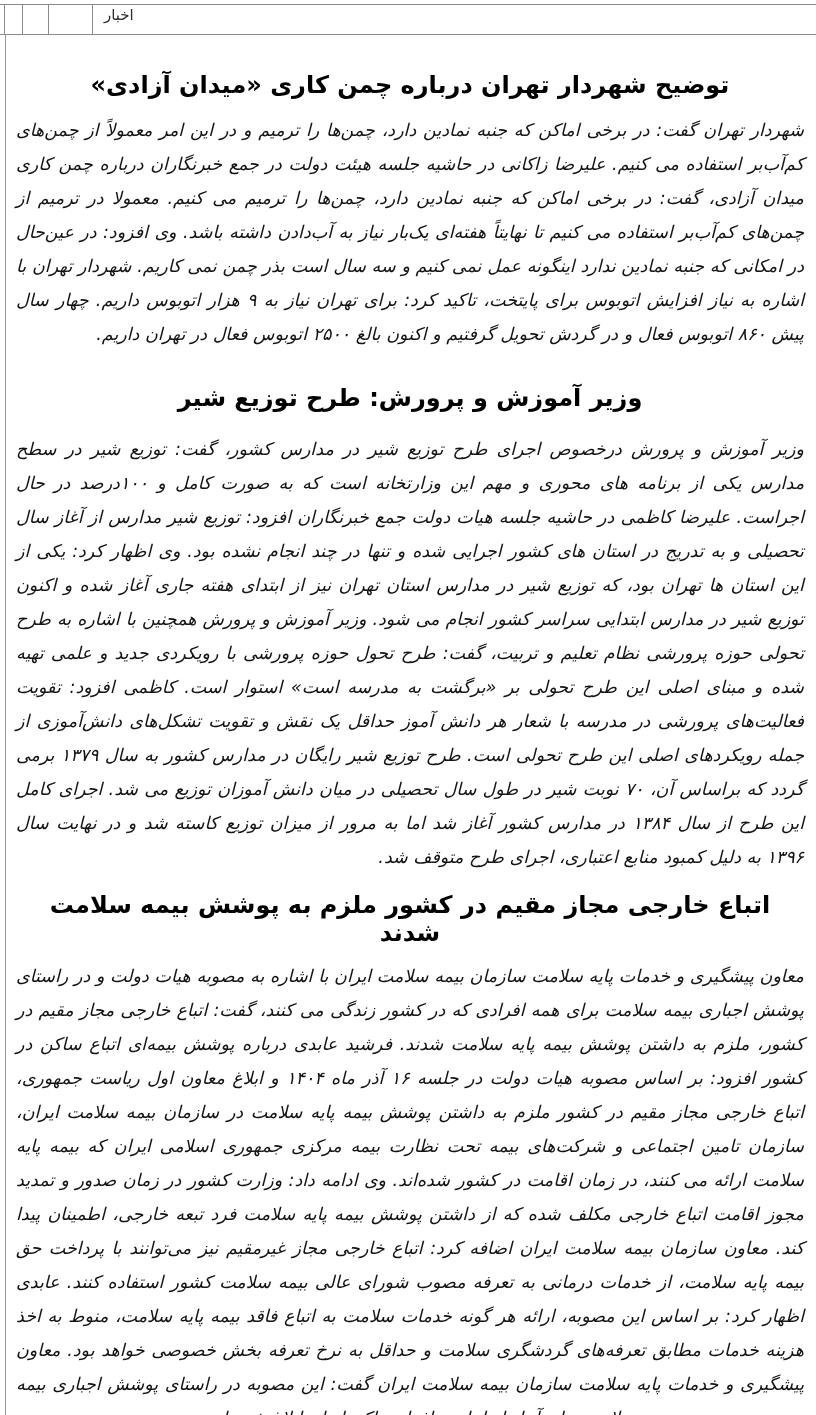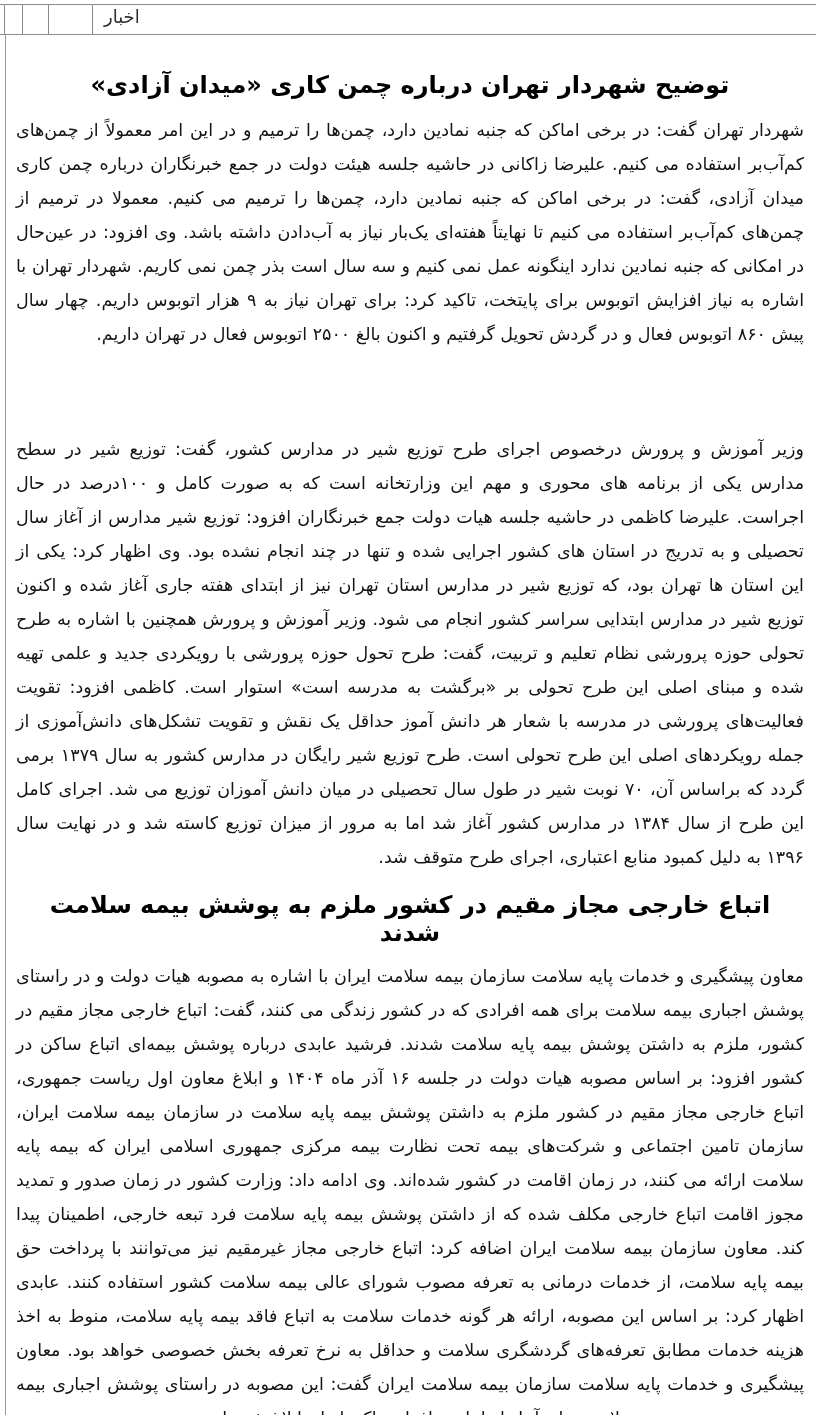--- a/index.html
+++ b/index.html
@@ -26,21 +26,21 @@
   .hdr-cell-b{
     position:absolute;left:22px;top:0;bottom:0;width:26px;
     border-right:1px solid #8a8a8a;
   }
   .hdr-divider{
     position:absolute;left:92px;top:0;bottom:0;width:0;
     border-right:1px solid #8a8a8a;
   }
   .section-label{
     position:absolute;left:104px;top:1px;
-    font-size:18px;color:#2e2e2e;font-weight:500;
+    font-size:15px;color:#2e2e2e;font-weight:500;
     direction:rtl;
   }
   
   .left-rule{
     position:absolute;left:5px;top:35px;bottom:0;width:1px;
     background:#9a9a9a;
   }
   
   main{
     position:absolute;top:35px;left:0;right:0;bottom:0;
@@ -57,20 +57,21 @@
   .headline-1{font-size:24px;margin-top:36px;margin-bottom:14px;letter-spacing:-0.5px;}
   .headline-2{font-size:24px;margin-top:26px;margin-bottom:12px;line-height:43px;letter-spacing:-0.5px;}
   .headline-3{font-size:24px;margin-top:17px;margin-bottom:12px;letter-spacing:-0.5px;}
   .body-text{
     margin:0;
     font-size:17.5px;
     line-height:34px;
     text-align:justify;
     text-justify:inter-word;
     color:#141414;
+    font-style:italic;
   }
   .body-3{text-align-last:center;}
 </style>
 </head>
 <body>
 
 <div class="page">
 
   <div class="hdr">
     <div class="hdr-cell-a"></div>
@@ -82,21 +83,21 @@
   <div class="left-rule"></div>
 
   <main>
 
     <article>
       <h1 class="headline headline-1">توضیح شهردار تهران درباره چمن کاری «میدان آزادی»</h1>
       <p class="body-text">شهردار تهران گفت: در برخی اماکن که جنبه نمادین دارد، چمن‌ها را ترمیم و در این امر معمولاً از چمن‌های کم‌آب‌بر استفاده می کنیم. علیرضا زاکانی در حاشیه جلسه هیئت دولت در جمع خبرنگاران درباره چمن کاری میدان آزادی، گفت: در برخی اماکن که جنبه نمادین دارد، چمن‌ها را ترمیم می کنیم. معمولا در ترمیم از چمن‌های کم‌آب‌بر استفاده می کنیم تا نهایتاً هفته‌ای یک‌بار نیاز به آب‌دادن داشته باشد. وی افزود: در عین‌حال در امکانی که جنبه نمادین ندارد اینگونه عمل نمی کنیم و سه سال است بذر چمن نمی کاریم. شهردار تهران با اشاره به نیاز افزایش اتوبوس برای پایتخت، تاکید کرد: برای تهران نیاز به ۹ هزار اتوبوس داریم. چهار سال پیش ۸۶۰ اتوبوس فعال و در گردش تحویل گرفتیم و اکنون بالغ ۲۵۰۰ اتوبوس فعال در تهران داریم.</p>
     </article>
 
     <article>
-      <h1 class="headline headline-2"><br></h1>
+      <h1 class="headline headline-2"><span>وزیر آموزش و پرورش: طرح توزیع شیر</span><br></h1>
       <p class="body-text">وزیر آموزش و پرورش درخصوص اجرای طرح توزیع شیر در مدارس کشور، گفت: توزیع شیر در سطح مدارس یکی از برنامه های محوری و مهم این وزارتخانه است که به صورت کامل و ۱۰۰درصد در حال اجراست. علیرضا کاظمی در حاشیه جلسه هیات دولت جمع خبرنگاران افزود: توزیع شیر مدارس از آغاز سال تحصیلی و به تدریج در استان های کشور اجرایی شده و تنها در چند انجام نشده بود. وی اظهار کرد: یکی از این استان ها تهران بود، که توزیع شیر در مدارس استان تهران نیز از ابتدای هفته جاری آغاز شده و اکنون توزیع شیر در مدارس ابتدایی سراسر کشور انجام می شود. وزیر آموزش و پرورش همچنین با اشاره به طرح تحولی حوزه پرورشی نظام تعلیم و تربیت، گفت: طرح تحول حوزه پرورشی با رویکردی جدید و علمی تهیه شده و مبنای اصلی این طرح تحولی بر «برگشت به مدرسه است» استوار است. کاظمی افزود: تقویت فعالیت‌های پرورشی در مدرسه با شعار هر دانش آموز حداقل یک نقش و تقویت تشکل‌های دانش‌آموزی از جمله رویکردهای اصلی این طرح تحولی است. طرح توزیع شیر رایگان در مدارس کشور به سال ۱۳۷۹ برمی گردد که براساس آن، ۷۰ نوبت شیر در طول سال تحصیلی در میان دانش آموزان توزیع می شد. اجرای کامل این طرح از سال ۱۳۸۴ در مدارس کشور آغاز شد اما به مرور از میزان توزیع کاسته شد و در نهایت سال ۱۳۹۶ به دلیل کمبود منابع اعتباری، اجرای طرح متوقف شد.</p>
     </article>
 
     <article>
       <h1 class="headline headline-3">اتباع خارجی مجاز مقیم در کشور ملزم به پوشش بیمه سلامت شدند</h1>
       <p class="body-text body-3">معاون پیشگیری و خدمات پایه سلامت سازمان بیمه سلامت ایران با اشاره به مصوبه هیات دولت و در راستای پوشش اجباری بیمه سلامت برای همه افرادی که در کشور زندگی می کنند، گفت: اتباع خارجی مجاز مقیم در کشور، ملزم به داشتن پوشش بیمه پایه سلامت شدند. فرشید عابدی درباره پوشش بیمه‌ای اتباع ساکن در کشور افزود: بر اساس مصوبه هیات دولت در جلسه ۱۶ آذر ماه ۱۴۰۴ و ابلاغ معاون اول ریاست جمهوری، اتباع خارجی مجاز مقیم در کشور ملزم به داشتن پوشش بیمه پایه سلامت در سازمان بیمه سلامت ایران، سازمان تامین اجتماعی و شرکت‌های بیمه تحت نظارت بیمه مرکزی جمهوری اسلامی ایران که بیمه پایه سلامت ارائه می کنند، در زمان اقامت در کشور شده‌اند. وی ادامه داد: وزارت کشور در زمان صدور و تمدید مجوز اقامت اتباع خارجی مکلف شده که از داشتن پوشش بیمه پایه سلامت فرد تبعه خارجی، اطمینان پیدا کند. معاون سازمان بیمه سلامت ایران اضافه کرد: اتباع خارجی مجاز غیرمقیم نیز می‌توانند با پرداخت حق بیمه پایه سلامت، از خدمات درمانی به تعرفه مصوب شورای عالی بیمه سلامت کشور استفاده کنند. عابدی اظهار کرد: بر اساس این مصوبه، ارائه هر گونه خدمات سلامت به اتباع فاقد بیمه پایه سلامت، منوط به اخذ هزینه خدمات مطابق تعرفه‌های گردشگری سلامت و حداقل به نرخ تعرفه بخش خصوصی خواهد بود. معاون پیشگیری و خدمات پایه سلامت سازمان بیمه سلامت ایران گفت: این مصوبه در راستای پوشش اجباری بیمه سلامت برای آحاد ایرانیان و افراد ساکن ایران ابلاغ شده است.</p>
     </article>
 
   </main>
 </div>

